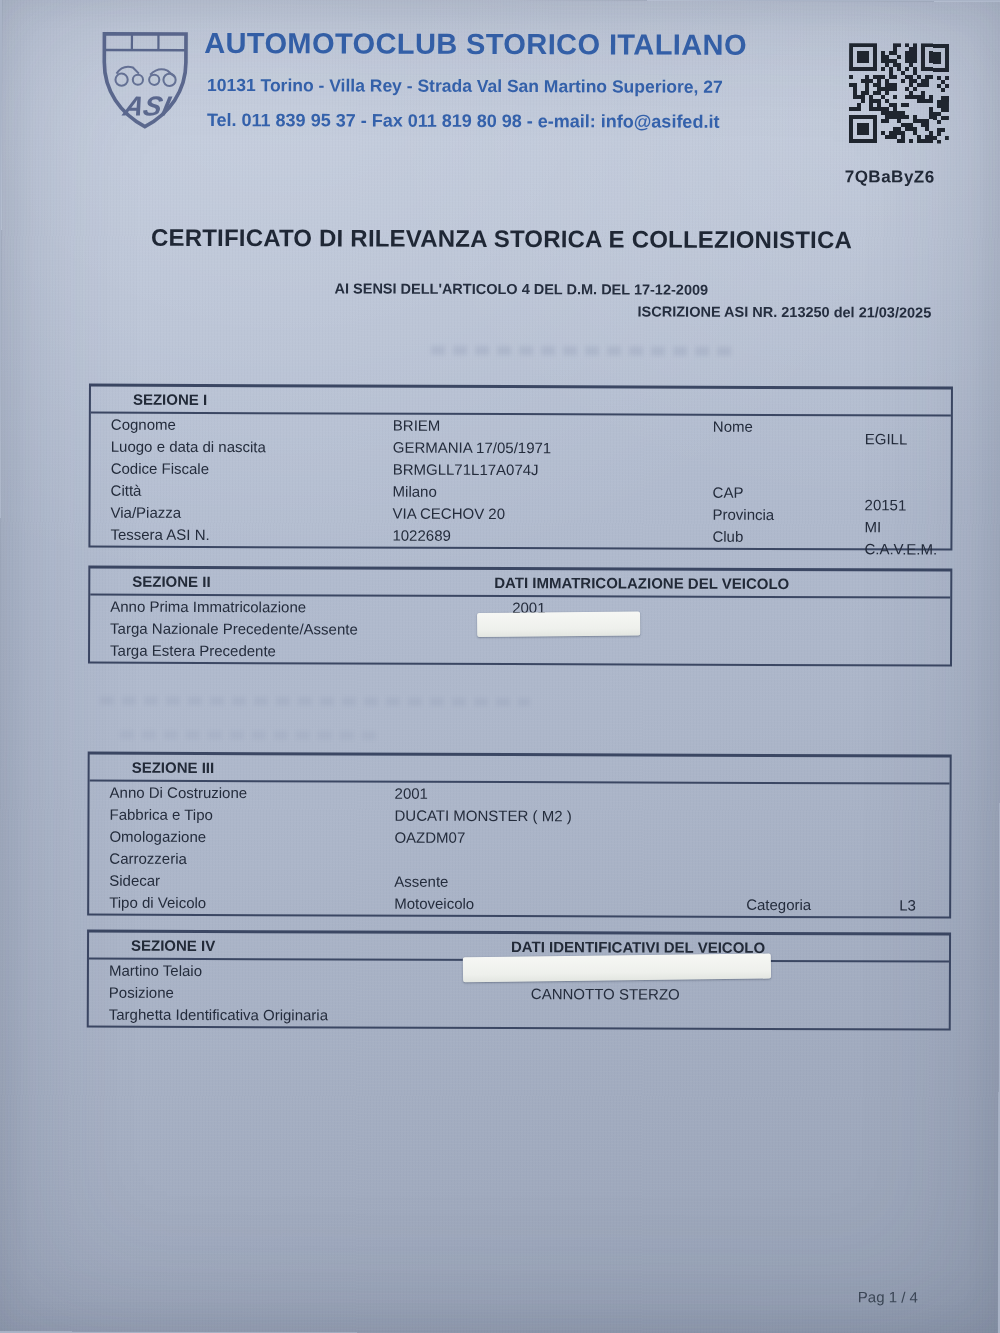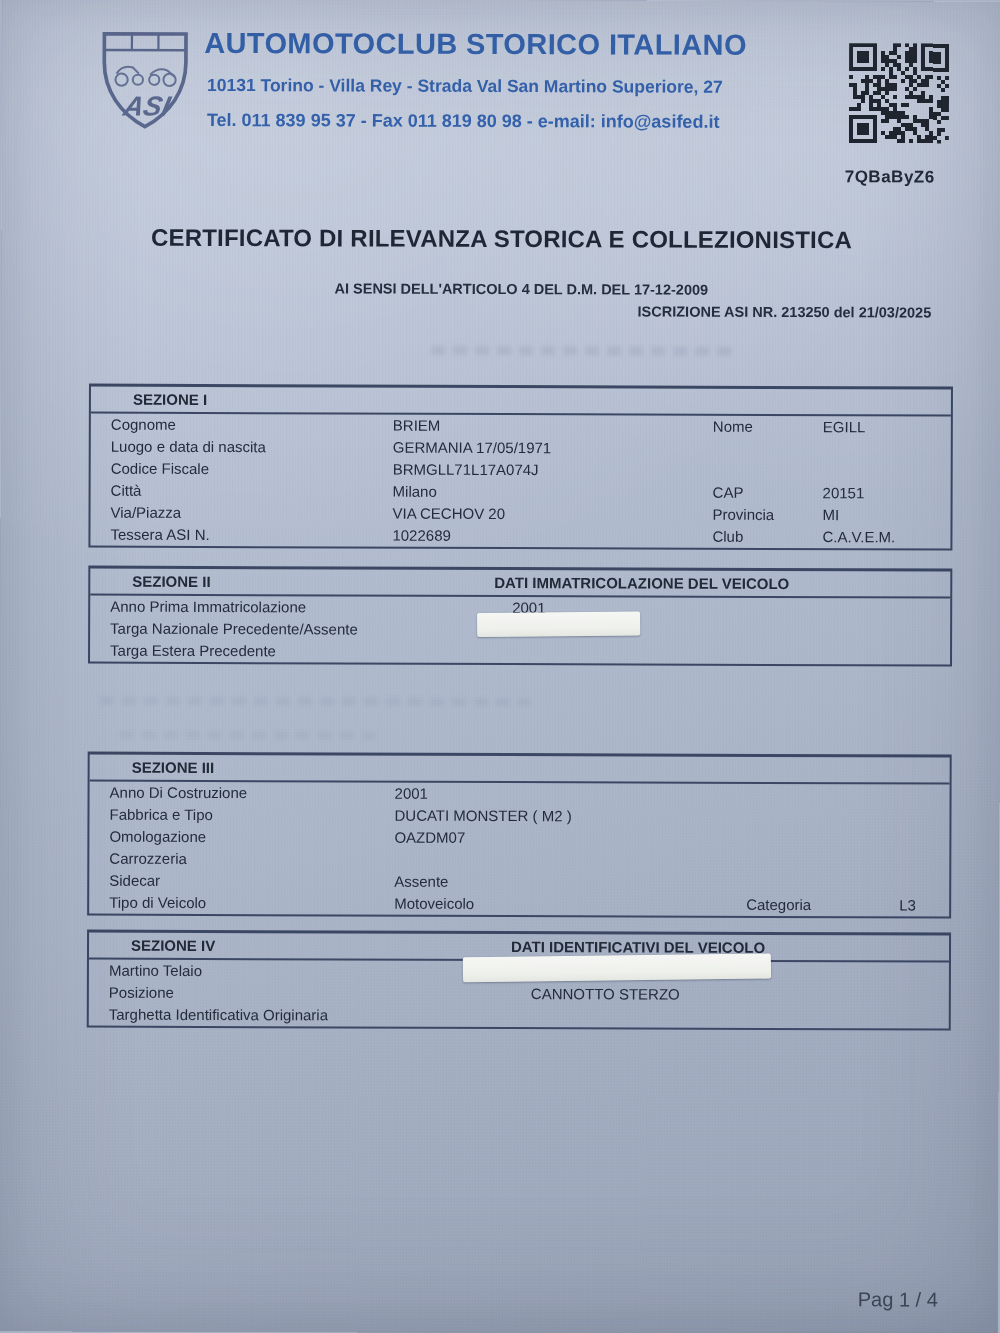--- a/index.html
+++ b/index.html
@@ -58,33 +58,33 @@
   .sec-name{position:absolute;left:14px;margin-left:28px;}
   .sec-heading{position:absolute;white-space:nowrap;}
   .sec1 .sec-heading{left:277px;}
   .sec2 .sec-heading{left:404px;}
   .sec3 .sec-heading{left:282px;}
   .sec4 .sec-heading{left:422px;}
   .row{position:relative;height:22px;line-height:22px;font-size:15px;color:#242c3c;}
   .row span{white-space:nowrap;}
   .lbl{position:absolute;left:20px;}
   .val,.l2{position:absolute;}
-  .sec1 .v1{left:302px;} .sec1 .l2{left:622px;} .sec1 .v2{left:732px;}
+  .sec1 .v1{left:302px;} .sec1 .l2{left:622px;} .sec1 .v2{left:774px;margin-top:12px;}
   .sec2 .v1{left:422px;}
   .sec3 .v1{left:305px;} .sec3 .l2{left:657px;} .sec3 .v2{left:810px;}
   .sec4 .v1{left:442px;}
 
   
   .redact{position:absolute;border-radius:2px;
     background:linear-gradient(180deg,#f6f7f4 0%,#eef0ec 70%,#e3e6e1 100%);
     box-shadow:0 1px 2px rgba(30,40,60,.35), 0 0 1px rgba(30,40,60,.2);}
   .redact-targa{left:477px;top:612px;width:163px;height:24px;transform:rotate(-.7deg);}
   .redact-telaio{left:464px;top:955px;width:308px;height:25px;transform:rotate(-.9deg);}
 
-  .footer{position:absolute;left:860px;top:1287px;font-size:20px;color:#3d4857;}
+  .footer{position:absolute;left:860px;top:1287px;font-size:15px;color:#3d4857;}
 </style>
 </head>
 <body>
 
 <div class="page">
 
   <div class="logo">
     <svg viewBox="0 0 100 104" width="102" height="108">
       <path d="M10 8 H90 V36 C90 64 74 86 50 99 C26 86 10 64 10 36 Z" fill="none" stroke="#46547f" stroke-width="3.6"></path>
       <line x1="11" y1="24" x2="89" y2="24" stroke="#46547f" stroke-width="2.4"></line>

